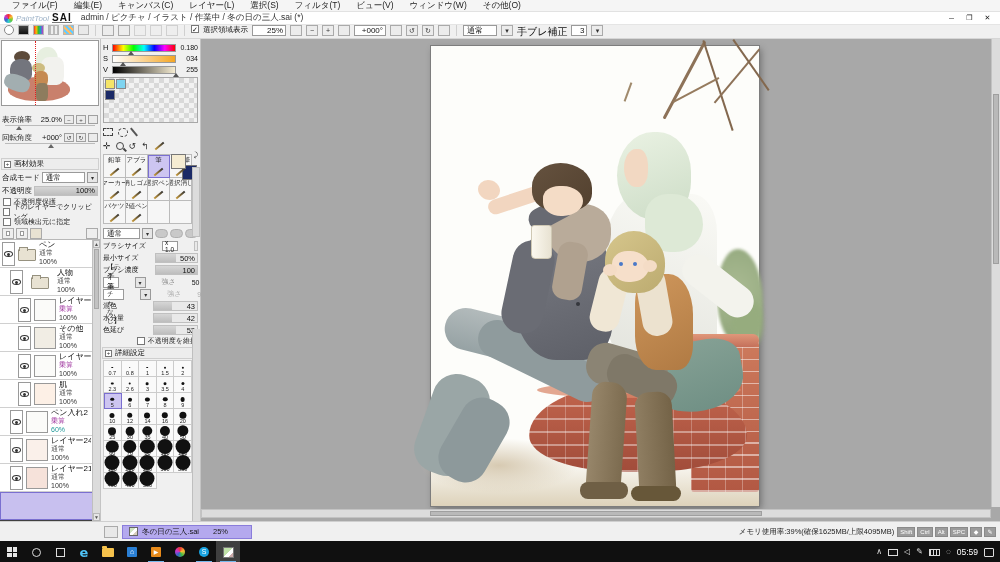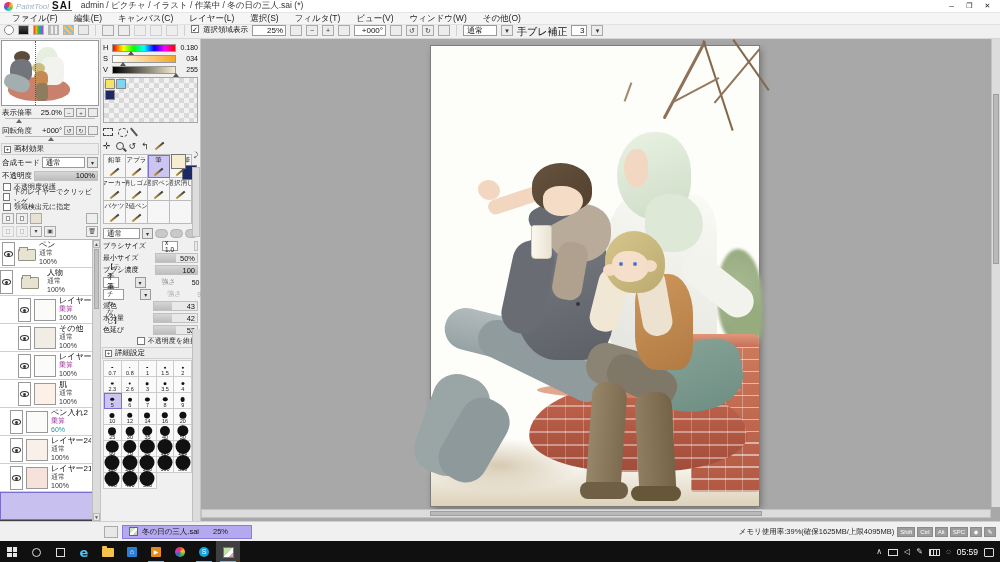--- a/index.html
+++ b/index.html
@@ -28,21 +28,21 @@
 .tb-dd{height:11px;border:1px solid #9a9a9a;background:#fff;display:flex;align-items:center;padding:0 3px;font-size:8px}
 .chk{width:8px;height:8px;border:1px solid #777;background:#fff;display:inline-flex;align-items:center;justify-content:center;font-size:7px;line-height:7px}
 .sep{width:1px;height:11px;background:#d0d0d0;margin:0 2px}
 
 #workspace{display:flex;height:482px}
 #left-col{width:101px;background:#f0f0f0;border-right:1px solid #c4c4c4;position:relative}
 #mid-col{width:100px;background:#f0f0f0;border-right:1px solid #c4c4c4;position:relative}
 #canvas-area{flex:1;position:relative;background:#a8a8a8;overflow:hidden}
 
 #nav-thumb{margin:1px;height:66px;background:#fff;border:1px solid #999;position:relative;overflow:hidden}
-.nav-block{padding:0 2px}
+.nav-block{padding:7px 2px}
 .nav-line{display:flex;align-items:center;gap:2px;height:11px}
 .nav-line .lbl{font-size:7.5px;color:#222}
 .nav-line .val{margin-left:auto;font-size:7.5px}
 .mini-btn{width:10px;height:9px;border:1px solid #a0a0a0;background:#ebebeb;font-size:6px;display:flex;align-items:center;justify-content:center;color:#444;flex:none}
 .nav-slider{height:5px;margin:0 3px 2px 3px;border-top:1px solid #bbb;position:relative}
 .nav-mark{position:absolute;top:0;width:0;height:0;border-left:3px solid transparent;border-right:3px solid transparent;border-bottom:4px solid #666}
 .panel-header{display:flex;align-items:center;gap:3px;height:12px;border:1px solid #cfcfcf;background:#ededed;margin:1px;padding:0 2px;font-size:7.5px}
 .ph-ic{width:7px;height:7px;border:1px solid #777;background:#fff;font-size:6px;line-height:5px;text-align:center;color:#333}
 .lp-row{display:flex;align-items:center;gap:2px;height:13px;padding:0 2px}
 .lp-row .lbl{font-size:7.5px;white-space:nowrap}
@@ -157,43 +157,43 @@
 #clock{font-size:8.5px;color:#fff}
 .tb-note{width:10px;height:9px;border:1px solid #ddd;border-radius:1px}
 
 .mini{position:absolute}
 </style>
 </head>
 <body>
 
 <div id="app">
 
+  <div id="menubar">
+      <span class="menu-item">ファイル(F)</span>
+      <span class="menu-item">編集(E)</span>
+      <span class="menu-item">キャンバス(C)</span>
+      <span class="menu-item">レイヤー(L)</span>
+      <span class="menu-item">選択(S)</span>
+      <span class="menu-item">フィルタ(T)</span>
+      <span class="menu-item">ビュー(V)</span>
+      <span class="menu-item">ウィンドウ(W)</span>
+      <span class="menu-item">その他(O)</span>
+    </div>
+
   <div id="titlebar">
     <span class="logo-ic"></span>
     <span class="logo-paint">PaintTool</span>
     <span class="logo-sai">SAI</span>
     <span id="title-text">admin / ピクチャ / イラスト / 作業中 / 冬の日の三人.sai (*)</span>
     <span id="win-btns">
       <span class="win-btn">─</span>
       <span class="win-btn">❐</span>
       <span class="win-btn close">✕</span>
     </span>
   </div>
-
-  <div id="menubar">
-      <span class="menu-item">ファイル(F)</span>
-      <span class="menu-item">編集(E)</span>
-      <span class="menu-item">キャンバス(C)</span>
-      <span class="menu-item">レイヤー(L)</span>
-      <span class="menu-item">選択(S)</span>
-      <span class="menu-item">フィルタ(T)</span>
-      <span class="menu-item">ビュー(V)</span>
-      <span class="menu-item">ウィンドウ(W)</span>
-      <span class="menu-item">その他(O)</span>
-    </div>
 
   <div id="toolbar">
     <span class="tb-circle"></span>
     <span class="tb-ic tb-dark"></span>
     <span class="tb-ic tb-rainbow"></span>
     <span class="tb-ic tb-grid"></span>
     <span class="tb-ic tb-pal"></span>
     <span class="tb-ic"></span>
     <span class="sep"></span>
     <span class="tb-btn"></span>
@@ -315,21 +315,21 @@
             <span class="vis-box">
               <span class="eye"></span>
             </span>
             <span class="folder-icon"></span>
             <span class="l-txt">
               <span class="l-name">ペン</span>
               <span class="l-mode">通常</span>
               <span class="l-op">100%</span>
             </span>
           </div>
-          <div class="layer-row" style=" gap: 8px;">
+          <div class="layer-row" style="padding-left: 10px; gap: 8px;">
             <span class="vis-box">
               <span class="eye"></span>
             </span>
             <span class="folder-icon"></span>
             <span class="l-txt">
               <span class="l-name">人物</span>
               <span class="l-mode">通常</span>
               <span class="l-op">100%</span>
             </span>
           </div>

